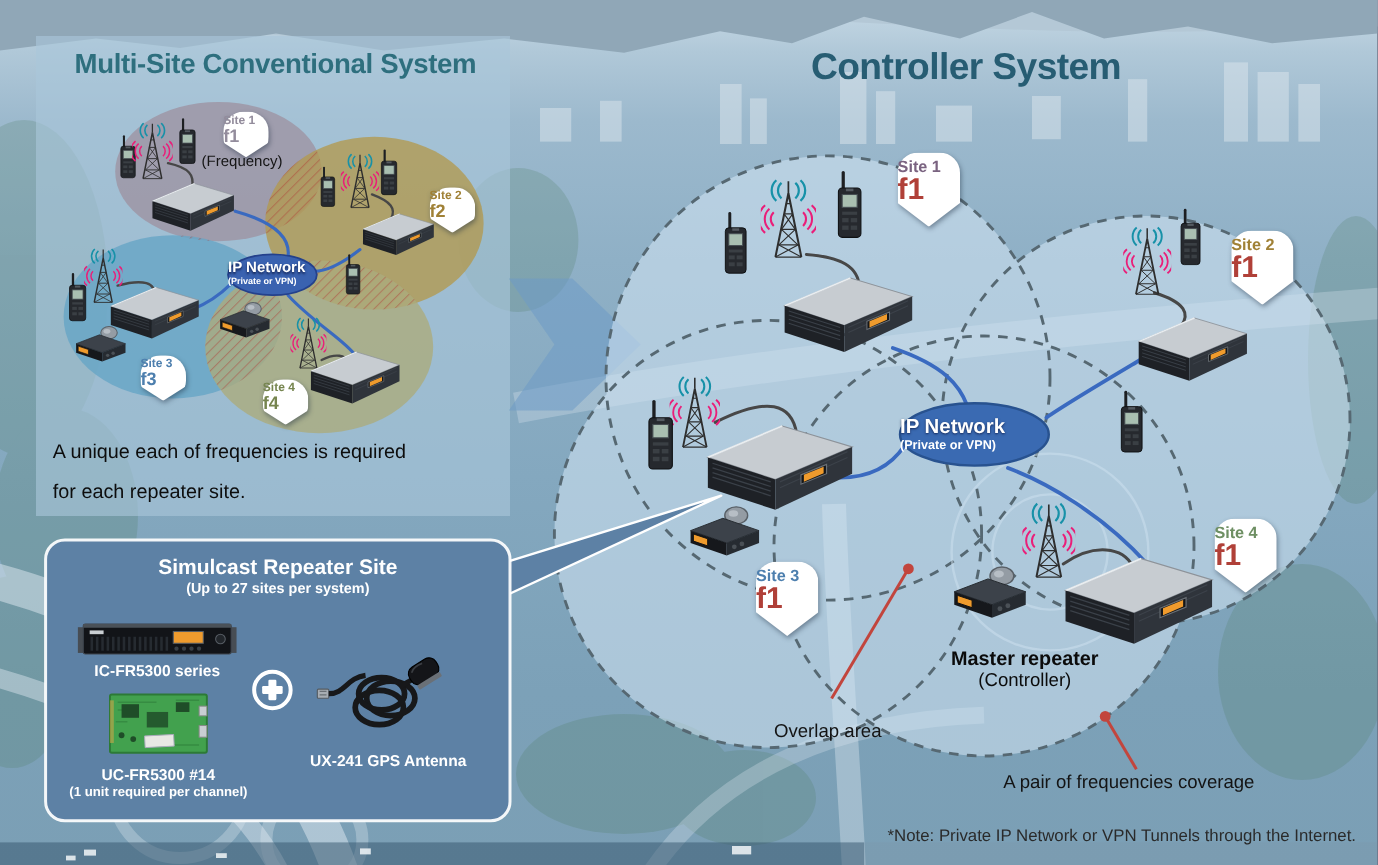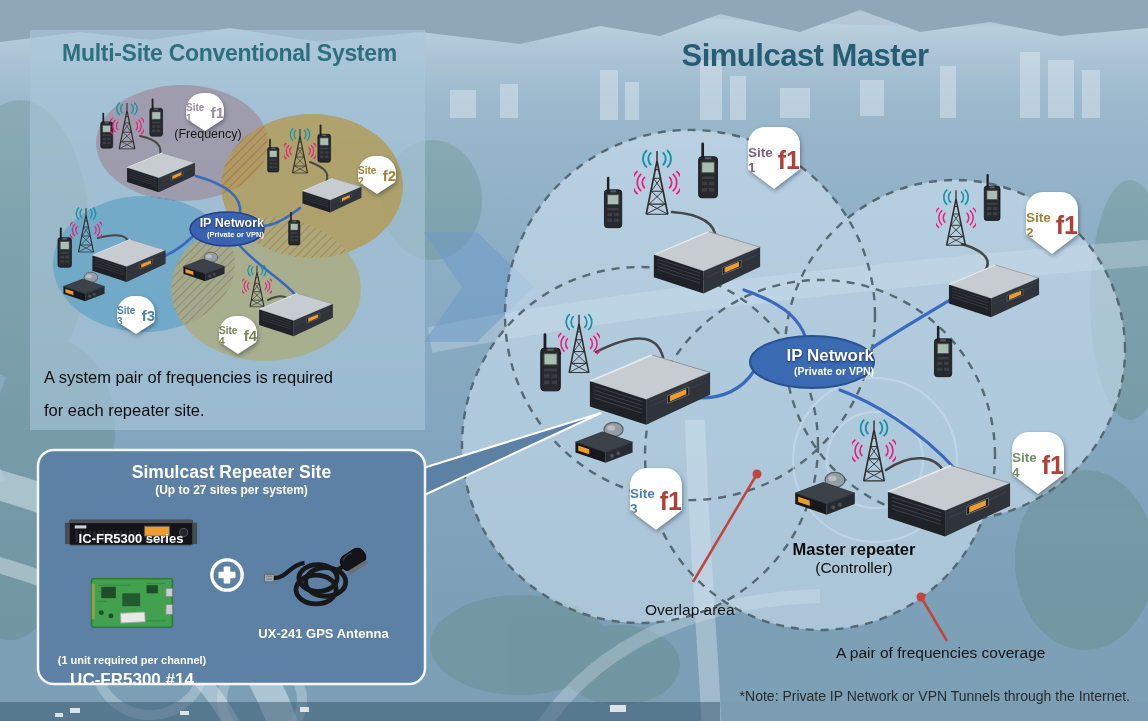--- a/index.html
+++ b/index.html
@@ -7,35 +7,35 @@
     position:relative;width:1148px;height:721px;overflow:hidden;
     font-family:"Liberation Sans","DejaVu Sans",sans-serif;
     background:linear-gradient(180deg,#c8dae6 0%,#b0c8d8 6%,#9cb9cd 14%,#8fb0c6 30%,#84a8bf 55%,#7ca1b8 80%,#7b9fb5 100%);
   }
   #stage svg.layer{position:absolute;left:0;top:0;width:1148px;height:721px;}
   .txt{position:absolute;pointer-events:none;}
   .panel-title{width:395px;left:32px;top:40px;text-align:center;font-size:23px;font-weight:bold;
     color:#2e6f7e;letter-spacing:-0.3px;}
   .sim-title{width:380px;left:615px;top:38px;text-align:center;font-size:31px;font-weight:bold;
     color:#275d73;letter-spacing:-0.5px;}
-  .freq-note{left:168px;top:127px;width:80px;text-align:center;font-size:12.5px;color:#151515;}
+  .freq-note{left:168px;top:127px;width:80px;font-size:12.5px;color:#151515;}
   .caption{left:44px;font-size:16.5px;color:#0d0d0d;}
   .badge{position:absolute;filter:drop-shadow(1px 2px 2px rgba(25,40,60,.45));}
-  .shield{background:#fff;display:flex;flex-direction:row;align-items:center;
+  .shield{background:#fff;display:flex;flex-direction:column;align-items:flex-start;
     clip-path:polygon(0 0,100% 0,100% 68%,50% 100%,0 68%);border-radius:17px;}
   .badge-sm .shield{width:38px;height:36px;padding-top:2px;}
   .badge-lg .shield{width:52px;height:58px;padding-top:4px;}
   .badge-sm .site{font-size:10px;font-weight:bold;line-height:11px;}
   .badge-sm .freq{font-size:15px;font-weight:bold;line-height:16px;}
   .badge-lg .site{font-size:13.5px;font-weight:bold;line-height:15px;}
   .badge-lg .freq{font-size:25px;font-weight:bold;line-height:25px;}
   .c-s1L{color:#938c9c}.c-s2L{color:#a08136}.c-s3L{color:#4d7fae}.c-s4L{color:#76854f}
   .c-s1R{color:#7a6380}.c-s2R{color:#a08136}.c-s3R{color:#4d7fae}.c-s4R{color:#6e8f63}
   .c-f1{color:#b04038}
-  .ipnet{position:absolute;text-align:right;color:#fff;font-weight:bold;pointer-events:none;}
+  .ipnet{position:absolute;text-align:left;color:#fff;font-weight:bold;pointer-events:none;}
   .ipnet .l1{text-shadow:0 1px 2px rgba(10,20,60,.8);}
   .ipnet-left{left:190px;top:217px;width:74px;}
   .ipnet-left .l1{font-size:12.5px;line-height:13px;}
   .ipnet-left .l2{font-size:7.5px;line-height:9px;}
   .ipnet-right{left:750px;top:347px;width:124px;}
   .ipnet-right .l1{font-size:17px;line-height:18px;}
   .ipnet-right .l2{font-size:10.5px;line-height:12px;}
   .master{left:780px;top:540px;width:148px;text-align:center;color:#0b0b0b;}
   .master .l1{font-size:16.5px;font-weight:bold;}
   .master .l2{font-size:15.5px;}
@@ -326,21 +326,21 @@
     </g>
 
     <rect x="38" y="450" width="387" height="234" rx="16" fill="#5d81a5" stroke="#fff" stroke-opacity="0.92" stroke-width="2.5"></rect>
     <use href="#sym-rptf" x="64" y="516" width="134" height="33"></use>
     <use href="#sym-pcb" x="90" y="576" width="84" height="54"></use>
     <use href="#sym-gps" x="262" y="536" width="112" height="88"></use>
     <use href="#sym-plus" x="208" y="556" width="38" height="38"></use>
   </svg>
 
   <div class="txt panel-title">Multi-Site Conventional System</div>
-  <div class="txt sim-title">Simulcast Master</div>
+  <div class="txt sim-title">Controller System</div>
   <div class="txt freq-note">(Frequency)</div>
 
   <div class="badge badge-sm" style="left:186px;top:93px">
     <div class="shield">
         <span class="site c-s1L">Site 1</span>
         <span class="freq c-s1L">f1</span>
       </div>
   </div>
   <div class="badge badge-sm" style="left:358px;top:156px">
     <div class="shield">
@@ -363,21 +363,21 @@
 
   <div class="ipnet ipnet-left">
     <div class="l1">IP Network</div>
     <div class="l2">(Private or VPN)</div>
   </div>
   <div class="ipnet ipnet-right">
     <div class="l1">IP Network</div>
     <div class="l2">(Private or VPN)</div>
   </div>
 
-  <div class="txt caption" style="top:368px">A system pair of frequencies is required</div>
+  <div class="txt caption" style="top:368px">A unique each of frequencies is required</div>
   <div class="txt caption" style="top:401px">for each repeater site.</div>
 
   <div class="badge badge-lg" style="left:748px;top:127px">
     <div class="shield">
         <span class="site c-s1R">Site 1</span>
         <span class="freq c-f1">f1</span>
       </div>
   </div>
   <div class="badge badge-lg" style="left:1026px;top:192px">
     <div class="shield">
@@ -402,18 +402,18 @@
     <div class="l1">Master repeater</div>
     <div class="l2">(Controller)</div>
   </div>
 
   <div class="txt annot" style="left:645px;top:601px">Overlap area</div>
   <div class="txt note">*Note: Private IP Network or VPN Tunnels through the Internet.</div>
   <div class="txt annot" style="left:836px;top:644px">A pair of frequencies coverage</div>
 
   <div class="txt box-title">Simulcast Repeater Site</div>
   <div class="txt box-sub">(Up to 27 sites per system)</div>
-  <div class="box-lbl" style="left:56px;top:531px;width:150px;font-size:13px">IC-FR5300 series</div>
-  <div class="box-lbl" style="left:48px;top:670px;width:168px;font-size:17px">UC-FR5300 #14</div>
+  <div class="box-lbl" style="left:56px;top:551px;width:150px;font-size:13px">IC-FR5300 series</div>
+  <div class="box-lbl" style="left:48px;top:638px;width:168px;font-size:13px">UC-FR5300 #14</div>
   <div class="box-lbl" style="left:36px;top:654px;width:192px;font-size:11px">(1 unit required per channel)</div>
   <div class="box-lbl" style="left:246px;top:626px;width:155px;font-size:13px">UX-241 GPS Antenna</div>
 
 </div>
 
 </body></html>

